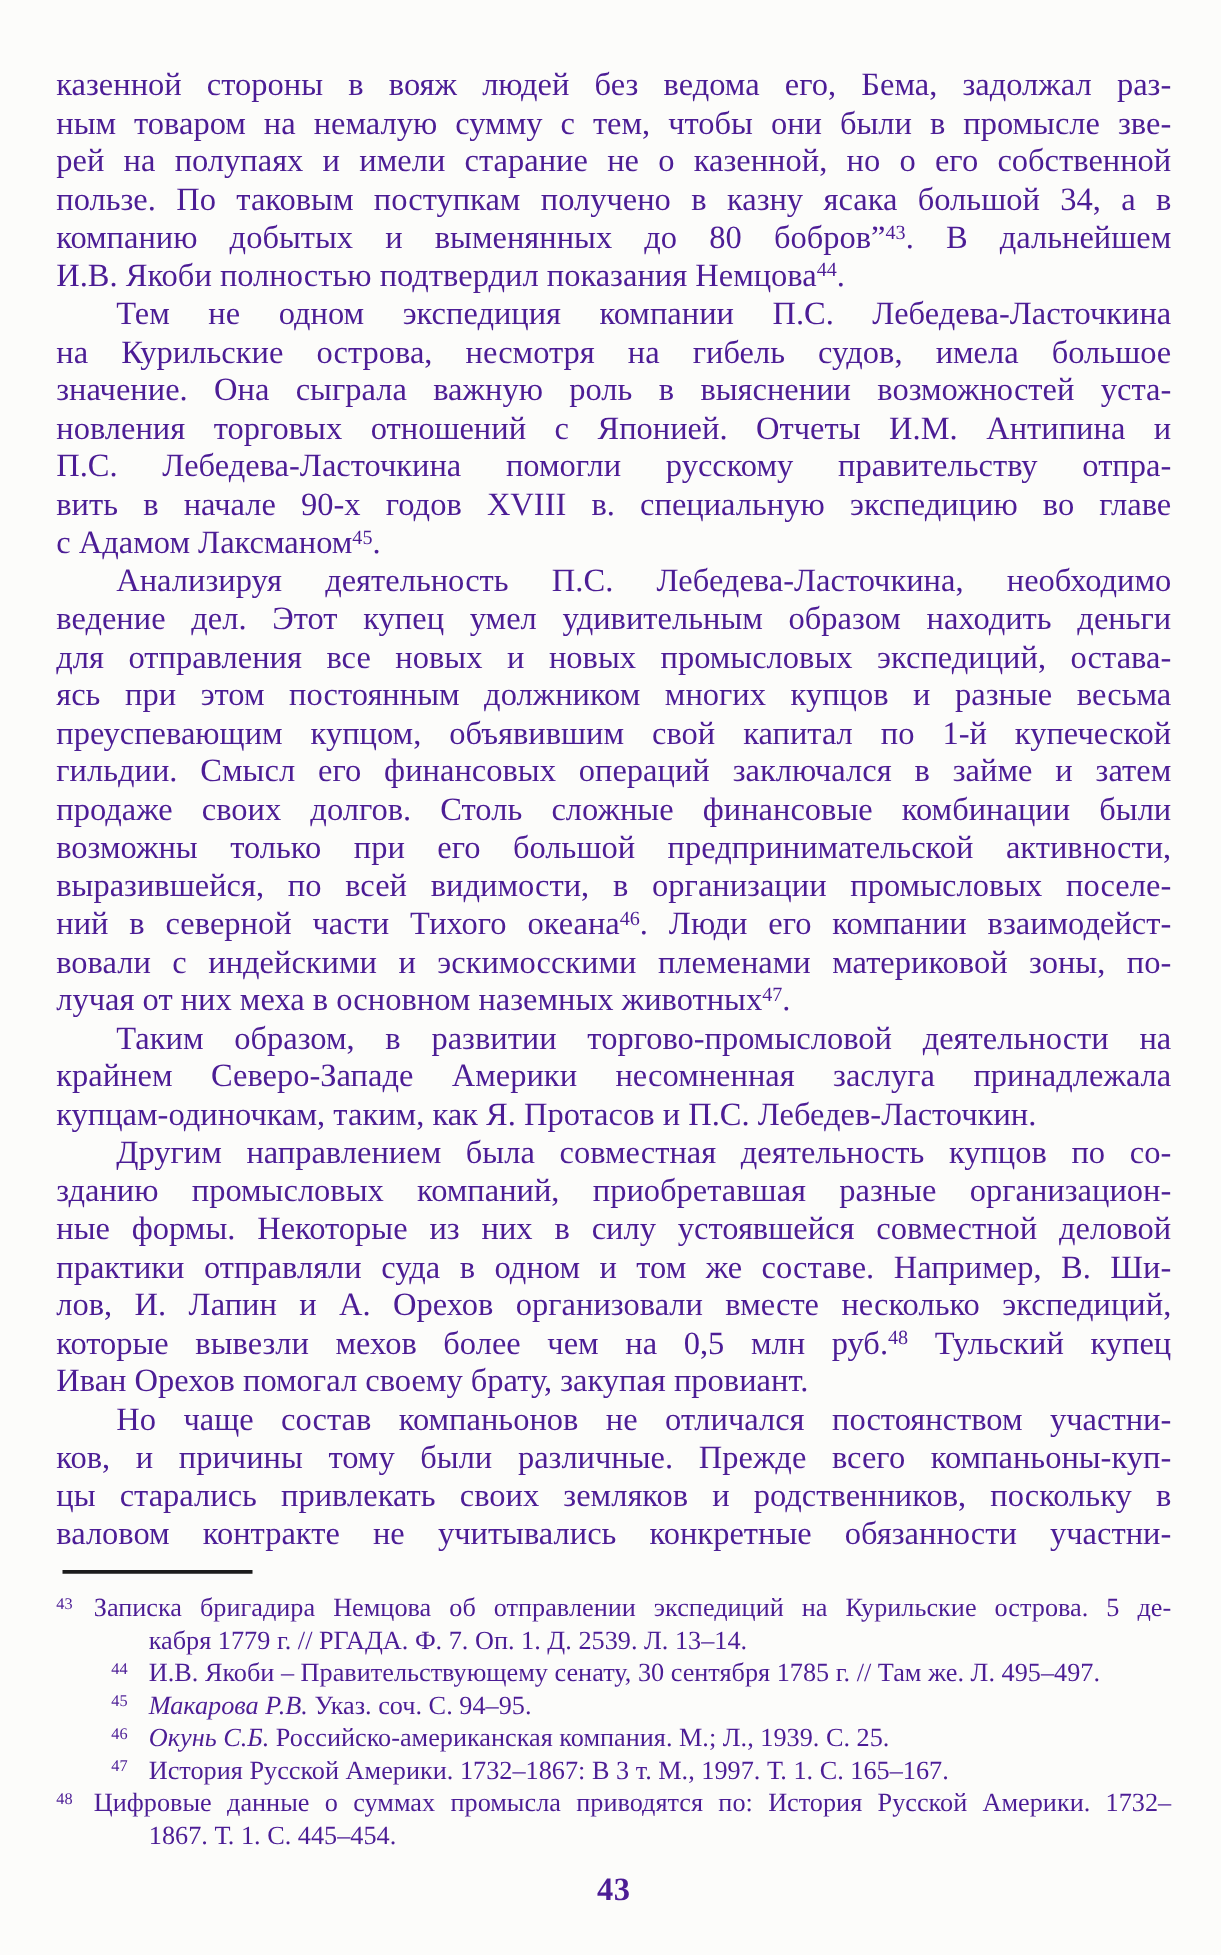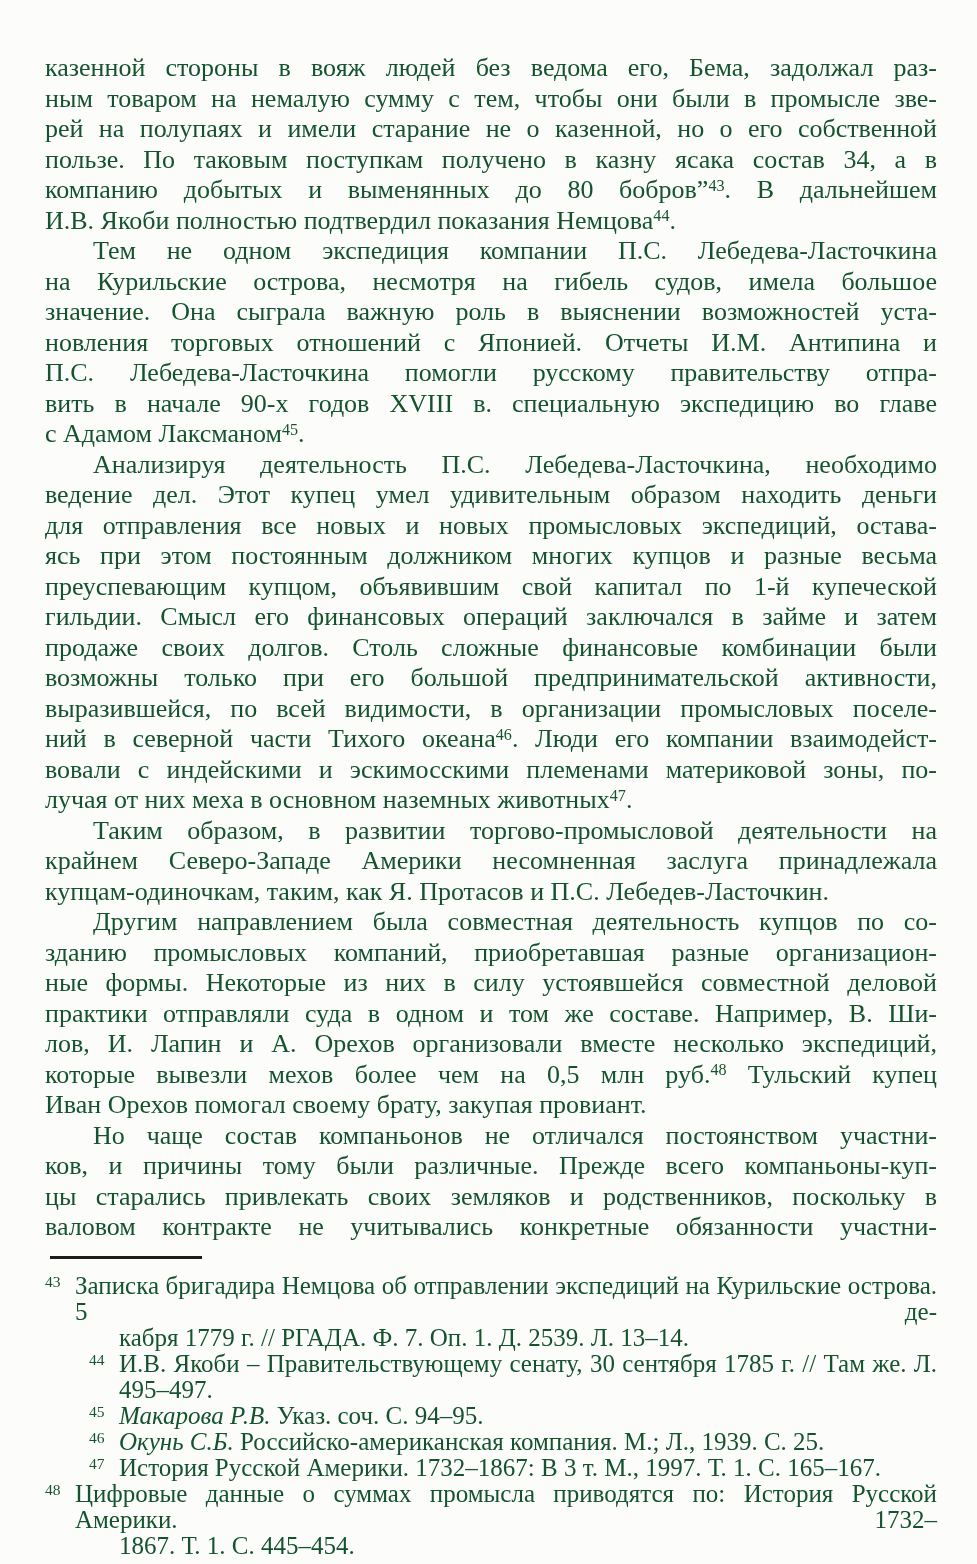--- a/index.html
+++ b/index.html
@@ -1,21 +1,21 @@
 <!DOCTYPE html>
 <html lang="ru"><head>
 <meta charset="utf-8">
 <style>
   html,body{margin:0;padding:0;background:#e8e8e4;}
   .page{
     position:relative;
     width:977px;height:1564px;
     margin:0 auto;
     background:#fcfcfa;
-    color:#14532d;
+    color:#4c1d95;
     font-family:"Liberation Serif","DejaVu Serif",serif;
     box-sizing:border-box;
     padding:53px 40px 0 45px;
     overflow:hidden;
   }
   .body-text{font-size:26px;line-height:30.5px;}
   .para{margin:0;}
   .line{
     text-align:justify;
     text-align-last:justify;
@@ -30,21 +30,21 @@
     top:-0.45em;
     vertical-align:baseline;
     letter-spacing:0;
   }
   .footnote-sep{
     width:152px;
     border:0;
     border-top:3px solid #1c1c1c;
     margin:13px 0 14px 5px;
   }
-  .footnotes{font-size:25px;line-height:26px;}
+  .footnotes{font-size:21px;line-height:26px;}
   .footnote{margin:0;}
   .fn-line{
     padding-left:30px;
     text-align:justify;
     text-align-last:justify;
     min-height:26px;
   }
   .fn-line.first{text-indent:-30px;}
   .fn-line.last{text-align-last:left;margin-left:44px;}
   sup.fnum{
@@ -68,21 +68,21 @@
 </style>
 </head>
 <body>
 
 <div class="page">
   <main class="body-text">
       <div class="para">
         <div class="line">казенной стороны в вояж людей без ведома его, Бема, задолжал раз-</div>
         <div class="line">ным товаром на немалую сумму с тем, чтобы они были в промысле зве-</div>
         <div class="line">рей на полупаях и имели старание не о казенной, но о его собственной</div>
-        <div class="line">пользе. По таковым поступкам получено в казну ясака состав 34, а в</div>
+        <div class="line">пользе. По таковым поступкам получено в казну ясака большой 34, а в</div>
         <div class="line">компанию добытых и выменянных до 80 бобров”<sup class="fnref">43</sup>. В дальнейшем</div>
         <div class="line last">И.В. Якоби полностью подтвердил показания Немцова<sup class="fnref">44</sup>.</div>
       </div>
       <div class="para indent">
         <div class="line">Тем не одном экспедиция компании П.С. Лебедева-Ласточкина</div>
         <div class="line">на Курильские острова, несмотря на гибель судов, имела большое</div>
         <div class="line">значение. Она сыграла важную роль в выяснении возможностей уста-</div>
         <div class="line">новления торговых отношений с Японией. Отчеты И.М. Антипина и</div>
         <div class="line">П.С. Лебедева-Ласточкина помогли русскому правительству отпра-</div>
         <div class="line">вить в начале 90-х годов XVIII в. специальную экспедицию во главе</div>

